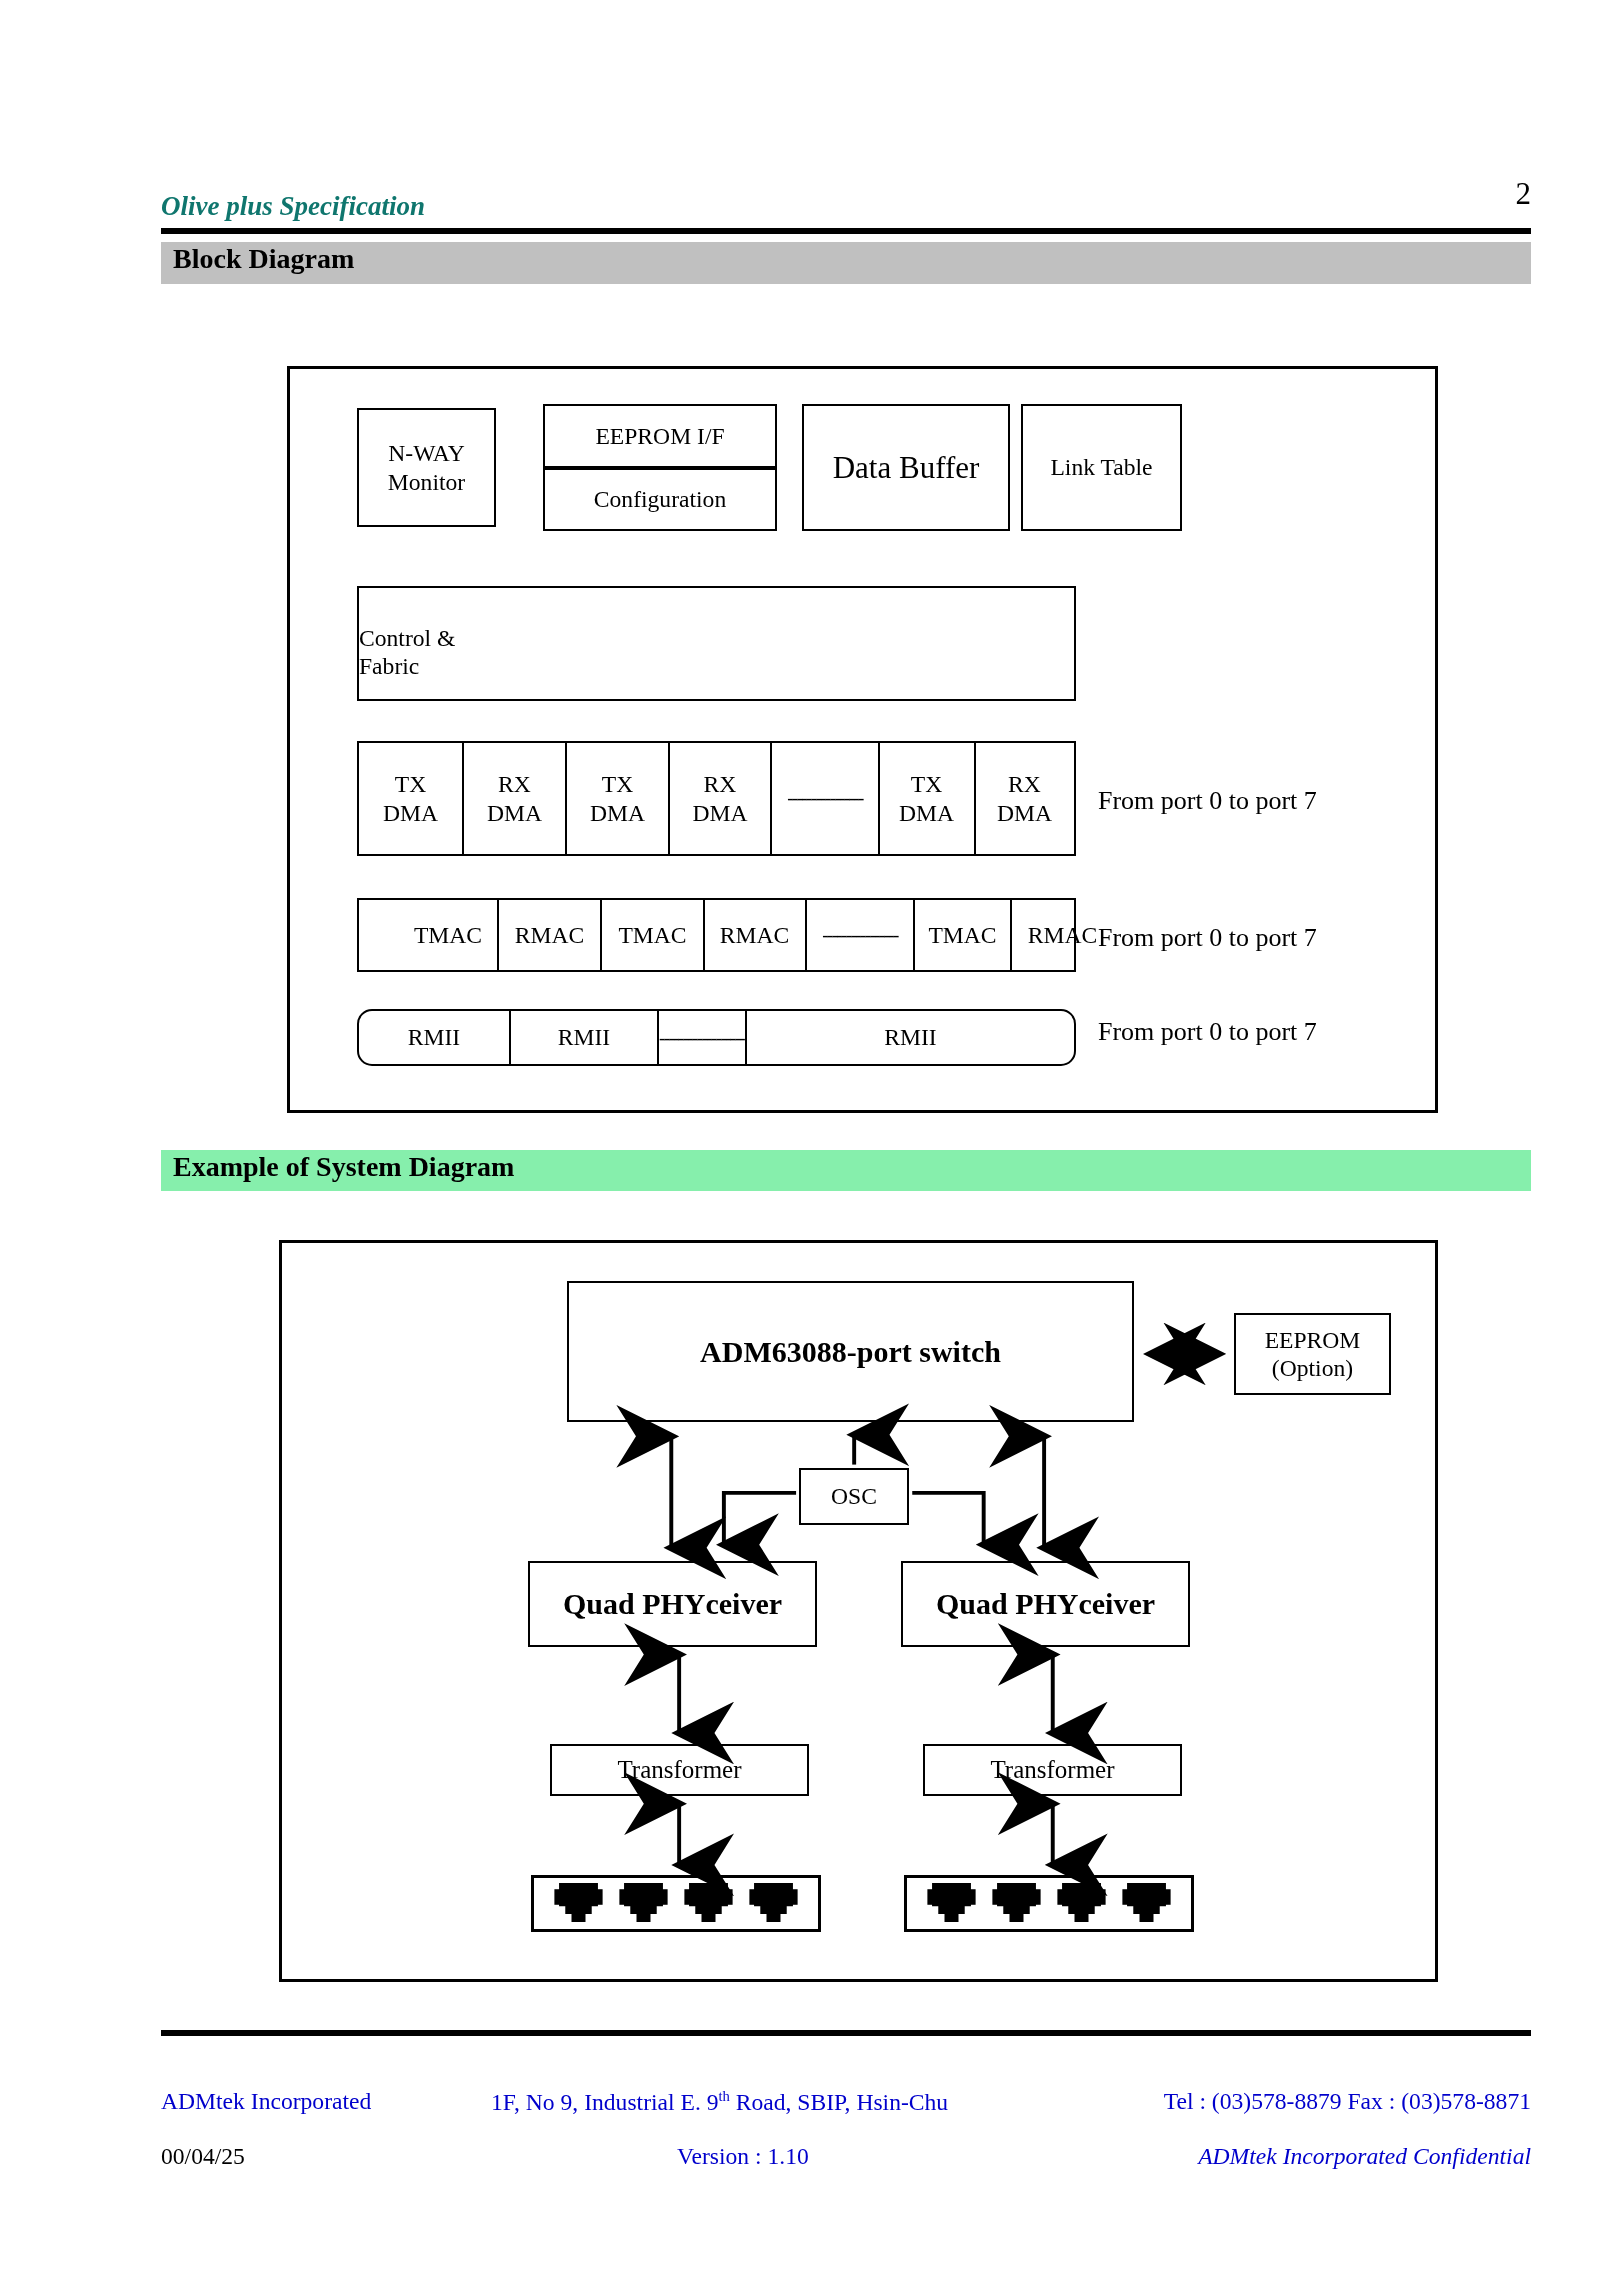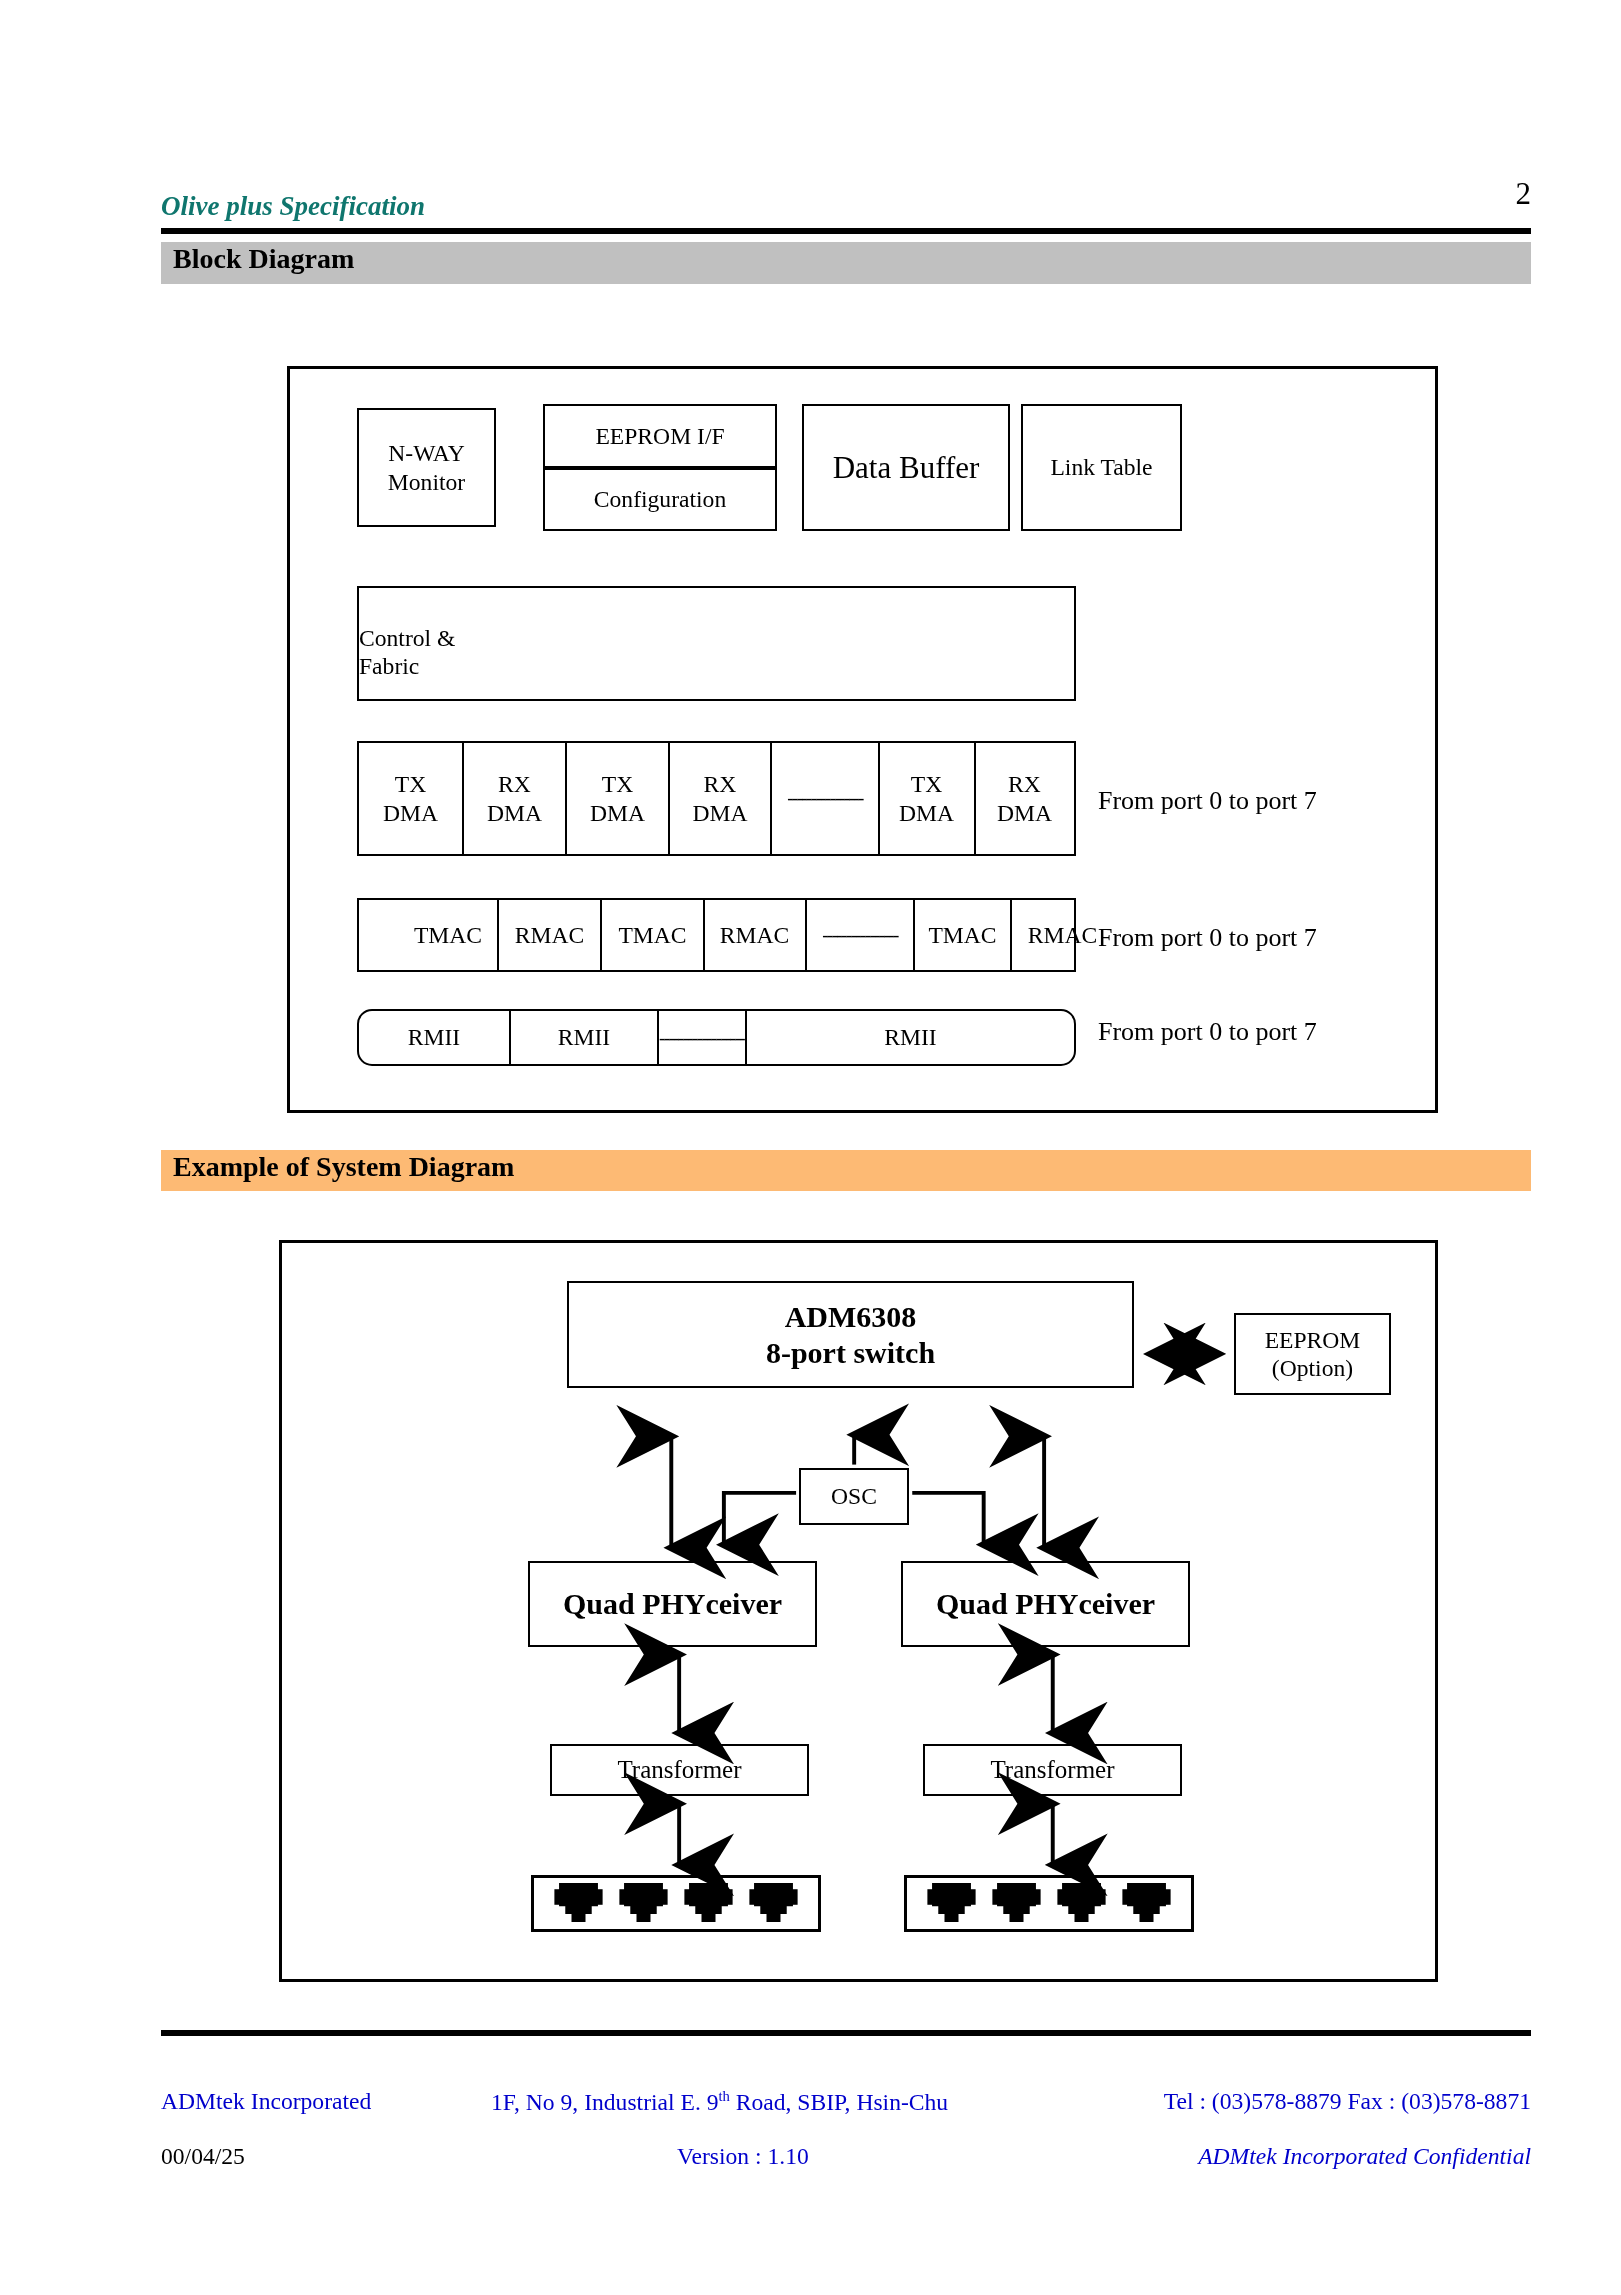--- a/index.html
+++ b/index.html
@@ -63,21 +63,21 @@
     white-space: nowrap;
   }
   #band-block {
     top: 242px;
     height: 42px;
     background: #c0c0c0;
   }
   #band-system {
     top: 1150px;
     height: 41px;
-    background: #fdba74;
+    background: #86efac;
   }
 
   
   .frame {
     position: absolute;
     border: 3.1px solid #000000;
     box-sizing: border-box;
     background: #ffffff;
   }
   .box {
@@ -152,21 +152,21 @@
   }
   #row-rmii .cell:last-child { border-right: none; }
 
   .row-outline { border: 2.4px solid #000000; box-sizing: border-box; background: #ffffff; position: absolute; }
 
   .port-note { position: absolute; font-size: 26px; white-space: nowrap; }
 
   
   #sys-frame { left: 279px; top: 1240px; width: 1159px; height: 742px; }
 
-  #box-adm    { left: 567px;  top: 1281px; width: 567px; height: 107px; flex-direction: column; font-weight: bold; font-size: 30px; }
+  #box-adm    { left: 567px;  top: 1281px; width: 567px; height: 141px; flex-direction: row; font-weight: bold; font-size: 30px; }
   #box-eeopt  { left: 1234px; top: 1313px; width: 157px; height: 82px; flex-direction: column; font-size: 23.6px; }
   #box-osc    { left: 799px; top: 1468px; width: 110px; height: 57px; font-size: 23.6px; }
   #box-phy-l  { left: 528px;  top: 1561px; width: 289px; height: 86px; font-weight: bold; font-size: 30px; }
   #box-phy-r  { left: 901px; top: 1561px; width: 289px; height: 86px; font-weight: bold; font-size: 30px; }
   #box-xfmr-l { left: 550px;  top: 1744px; width: 259px; height: 52px; font-size: 25px; }
   #box-xfmr-r { left: 923px; top: 1744px; width: 259px; height: 52px; font-size: 25px; }
 
   .jackbox {
     position: absolute;
     border: 3.1px solid #000000;

